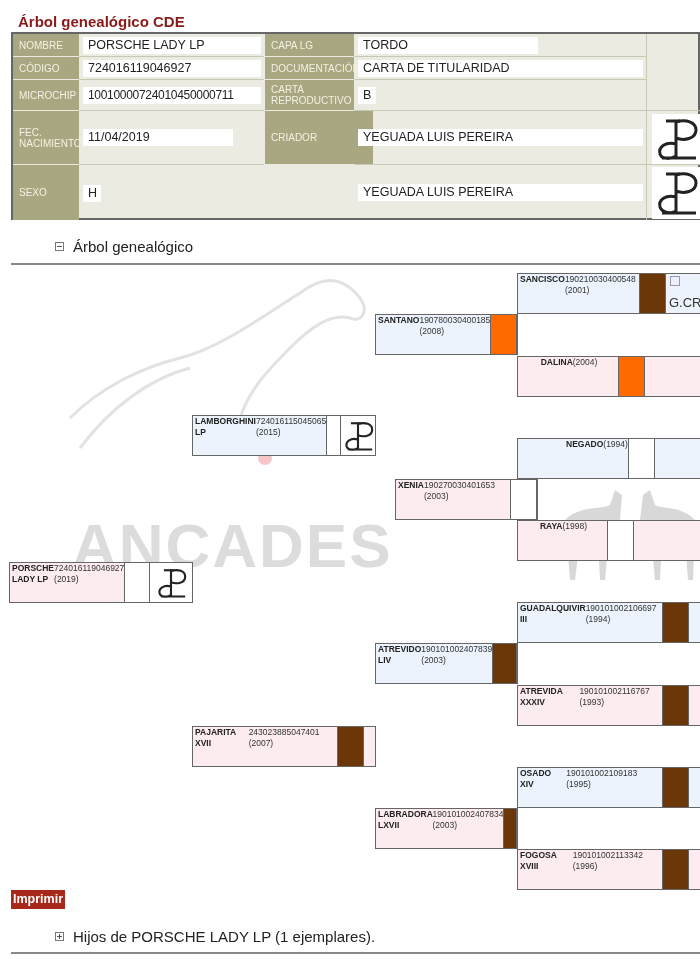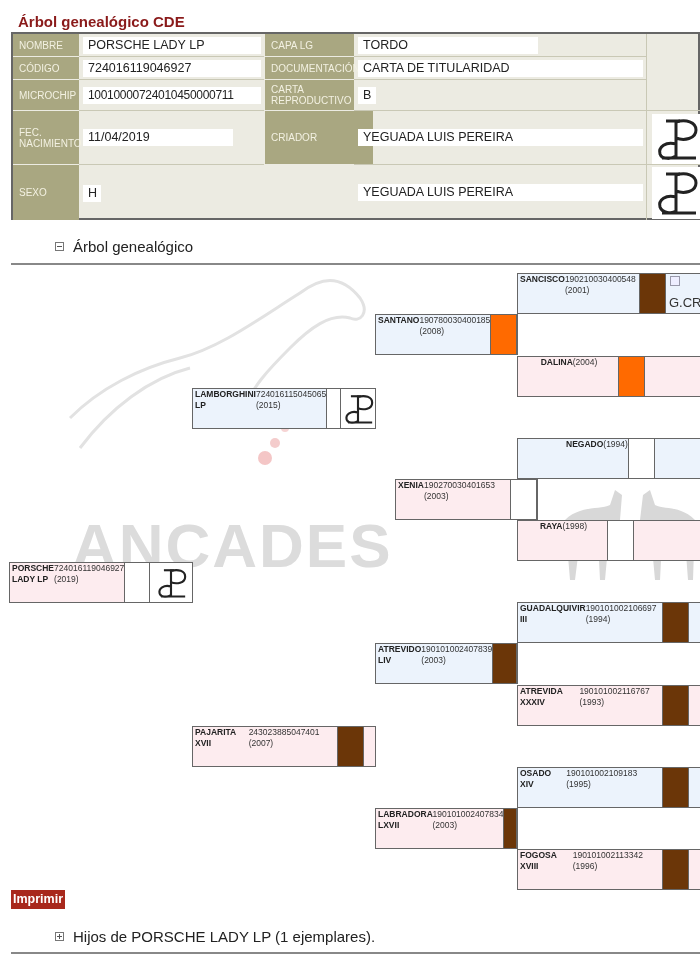--- a/index.html
+++ b/index.html
@@ -121,21 +121,21 @@
       </div>
     <div class="swatch" style="background:#fff;"></div>
     <div class="logo-cell">
         <svg width="34" height="36" viewBox="0 0 48 50">
           <path d="M24 6 V44 M10 44 H44 M24 8 C34 5 44 8 44 16 C44 25 32 27 24 24 M24 30 C14 27 6 33 8 40 C10 46 20 45 24 42" fill="none" stroke="#222" stroke-width="3"></path>
           <path d="M14 7 H28" stroke="#222" stroke-width="3"></path>
         </svg>
       </div>
   </div>
 
-  <div class="node male" style="left:192px;top:388px;width:184px;">
+  <div class="node male" style="left:192px;top:415px;width:184px;">
     <div class="txt">
         <span class="nm">LAMBORGHINI LP</span>
         <span class="cd">724016115045065 (2015)</span>
       </div>
     <div class="swatch" style="background:#fff;"></div>
     <div class="logo-cell">
         <svg width="34" height="36" viewBox="0 0 48 50">
           <path d="M24 6 V44 M10 44 H44 M24 8 C34 5 44 8 44 16 C44 25 32 27 24 24 M24 30 C14 27 6 33 8 40 C10 46 20 45 24 42" fill="none" stroke="#222" stroke-width="3"></path>
           <path d="M14 7 H28" stroke="#222" stroke-width="3"></path>
         </svg>

